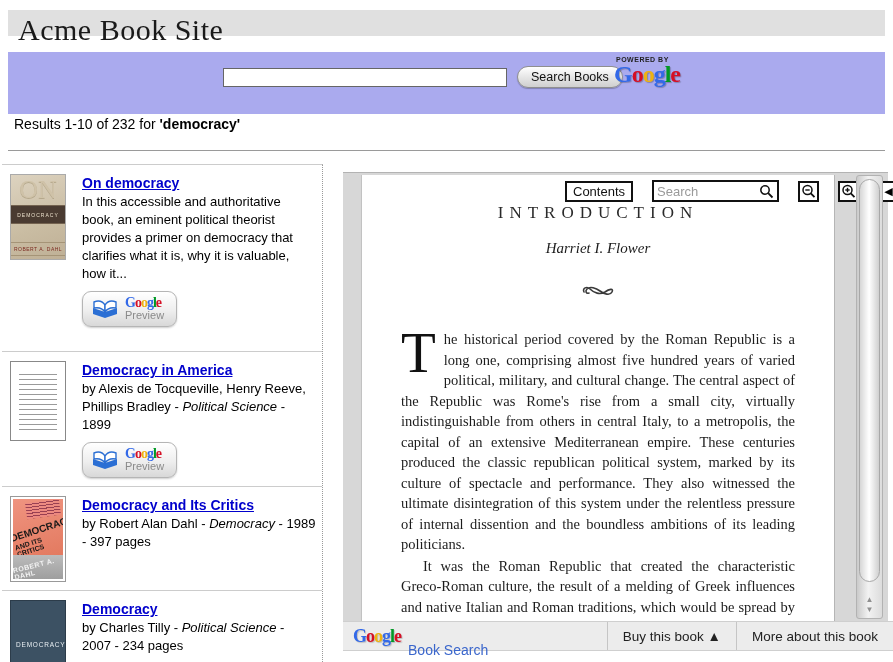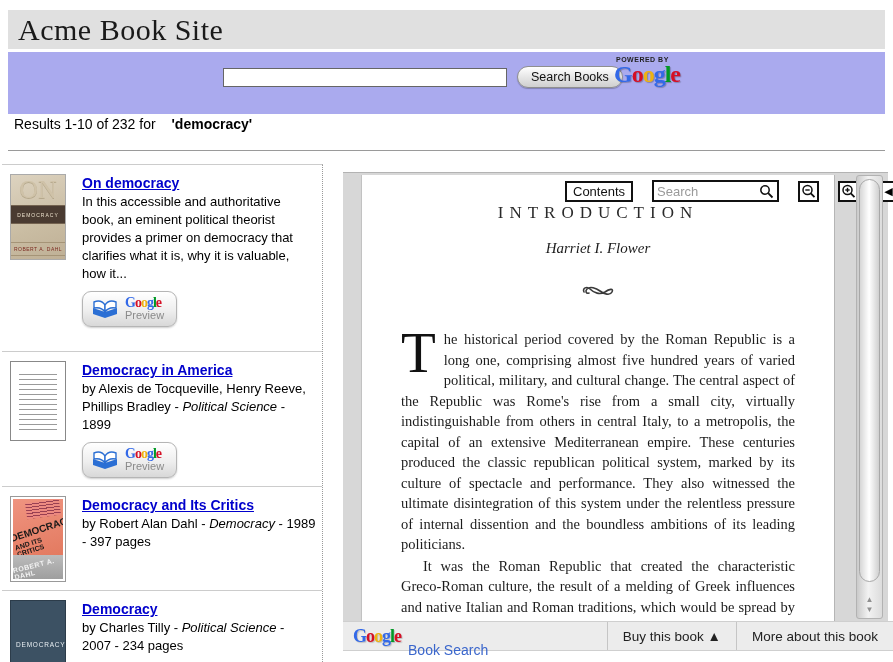--- a/index.html
+++ b/index.html
@@ -1,38 +1,38 @@
 <!DOCTYPE html>
 <html><head>
 <meta charset="utf-8">
 <style>
   * { box-sizing: border-box; margin: 0; padding: 0; }
   html,body { background:#fff; }
   body { font-family:"Liberation Sans", sans-serif; }
   .page { position:relative; width:893px; height:662px; overflow:hidden; background:#fff; }
 
   
-  .site-header { position:absolute; left:8px; top:10px; width:877px; height:39px; background:#e0e0e0; }
+  .site-header { position:absolute; left:8px; top:10px; width:877px; height:26px; background:#e0e0e0; }
   .site-title { font-family:"Liberation Serif", serif; font-size:30px; color:#1a1a1a; padding:3px 0 0 10px; letter-spacing:0.5px; }
 
   
   .search-bar { position:absolute; left:8px; top:52px; width:877px; height:62px; background:#aaaaee; }
   .search-input { position:absolute; left:215px; top:16px; width:284px; height:19px; border:1px solid #666; background:#fff; font-size:13px; padding:0 4px; }
   .search-btn { position:absolute; left:509px; top:14px; height:22px; padding:0 13px; border:1px solid #8f8f8f; border-radius:11px;
     background:linear-gradient(#ffffff, #e9e9e9 45%, #cfcfcf); font-size:12.5px; color:#111; cursor:pointer; box-shadow:0 1px 1px rgba(0,0,0,.25); }
   .powered { position:absolute; left:606px; top:4px; }
   .powered-label { font-size:7px; letter-spacing:0.5px; color:#222; font-weight:bold; padding-left:2px; }
   .glogo { font-family:"Liberation Serif", serif; font-weight:bold; letter-spacing:-1px; }
   .glogo-lg { font-size:24px; line-height:22px; text-shadow:1px 1px 1px rgba(0,0,0,.25); }
   .glogo-md { font-size:18px; text-shadow:1px 1px 1px rgba(0,0,0,.2); }
   .glogo-sm { font-size:14px; }
 
   
   .results-summary { position:absolute; left:14px; top:116px; font-size:14px; color:#000; }
-  .results-summary b { font-weight:bold;margin-left:12px; }
+  .results-summary b { font-weight:bold; }
   .rule { position:absolute; left:8px; top:150px; width:877px; height:0; border-top:1px solid #9a9a9a; }
 
   
   .results-list { position:absolute; left:2px; top:164px; width:321px; height:498px; border-right:1px dotted #999; border-top:1px solid #ccc; overflow:hidden; }
   .result-item { display:flex; padding:9px 6px 8px 8px; border-bottom:1px solid #ccc; }
   .thumb { flex:0 0 56px; margin-right:16px; }
   .cover { width:56px; height:86px; border:1px solid #999; overflow:hidden; position:relative; }
   .cover1 { background:linear-gradient(160deg,#ddd3c0,#c9bca2 60%,#bfb096); border:1px solid #aaa; }
   .cover1 .c1-big { font-family:"Liberation Serif",serif; font-size:26px; color:#cfc2a8; text-align:center; line-height:30px; text-shadow:0 1px 0 #b5a88c; }
   .cover1 .c1-band { background:#4a3b31; color:#e8ddc8; font-size:5px; text-align:center; letter-spacing:1px; padding:6px 0 5px; border-top:1px solid #746350; border-bottom:1px solid #746350; }

